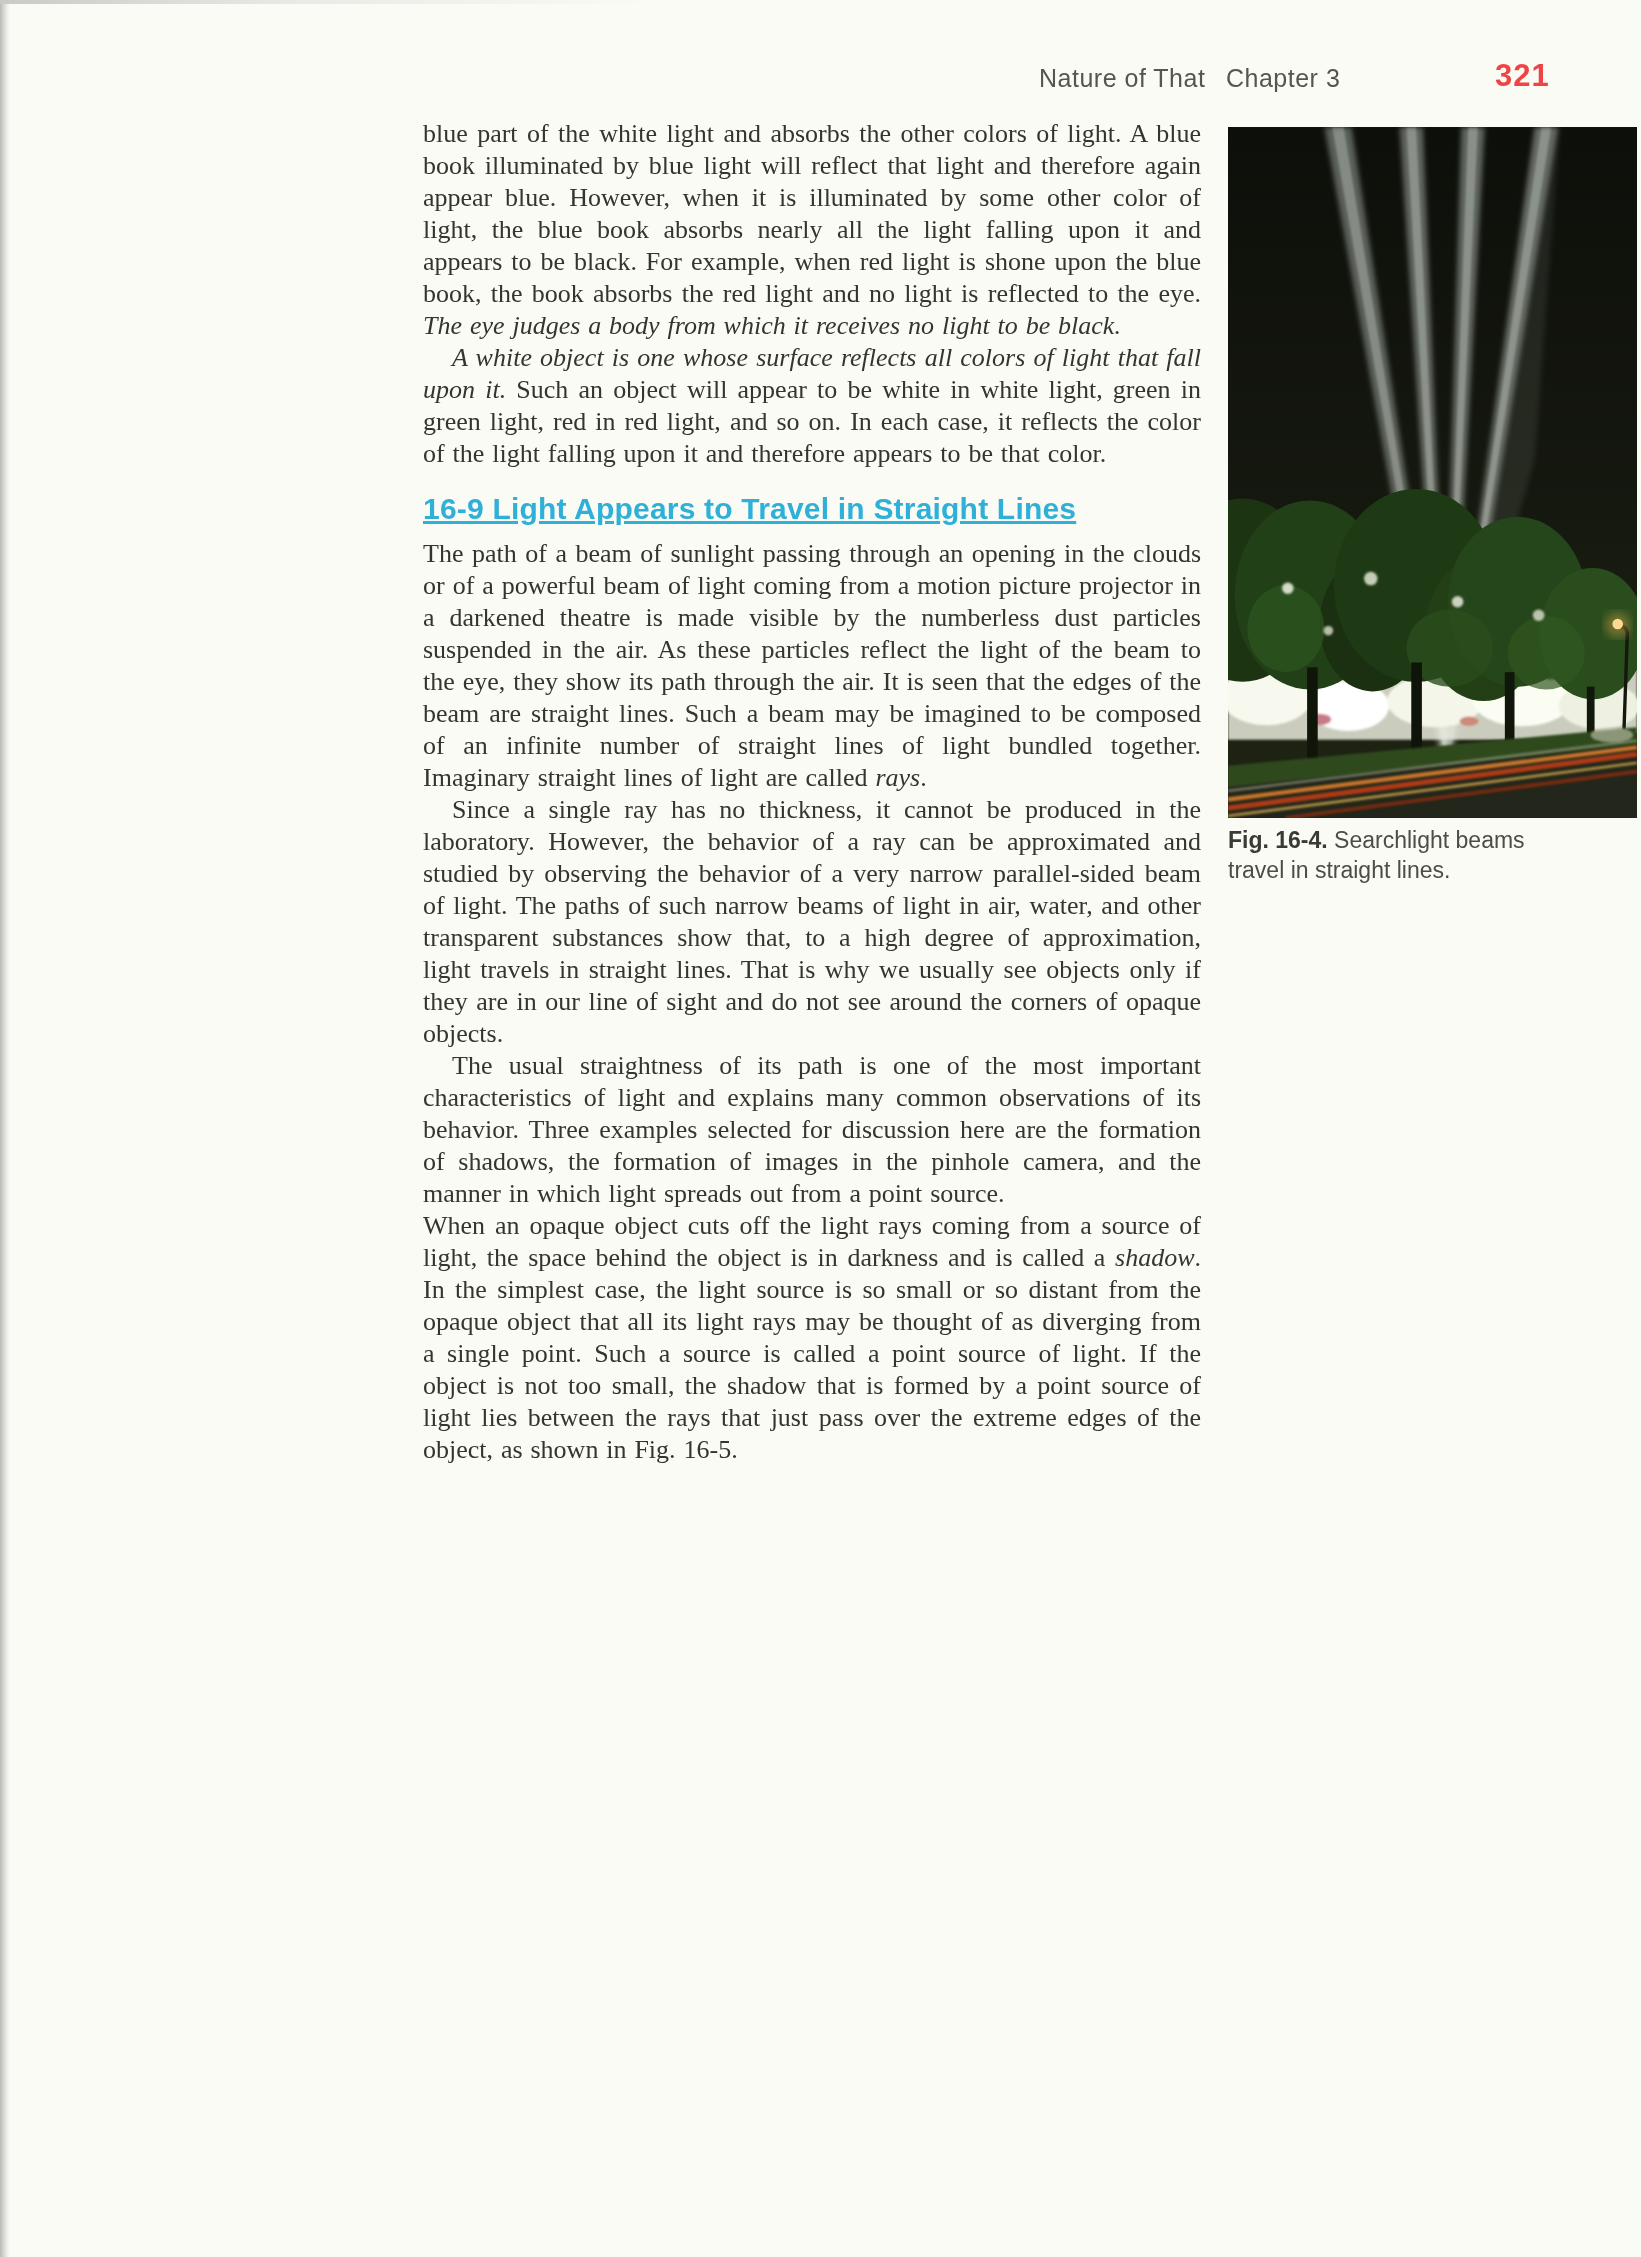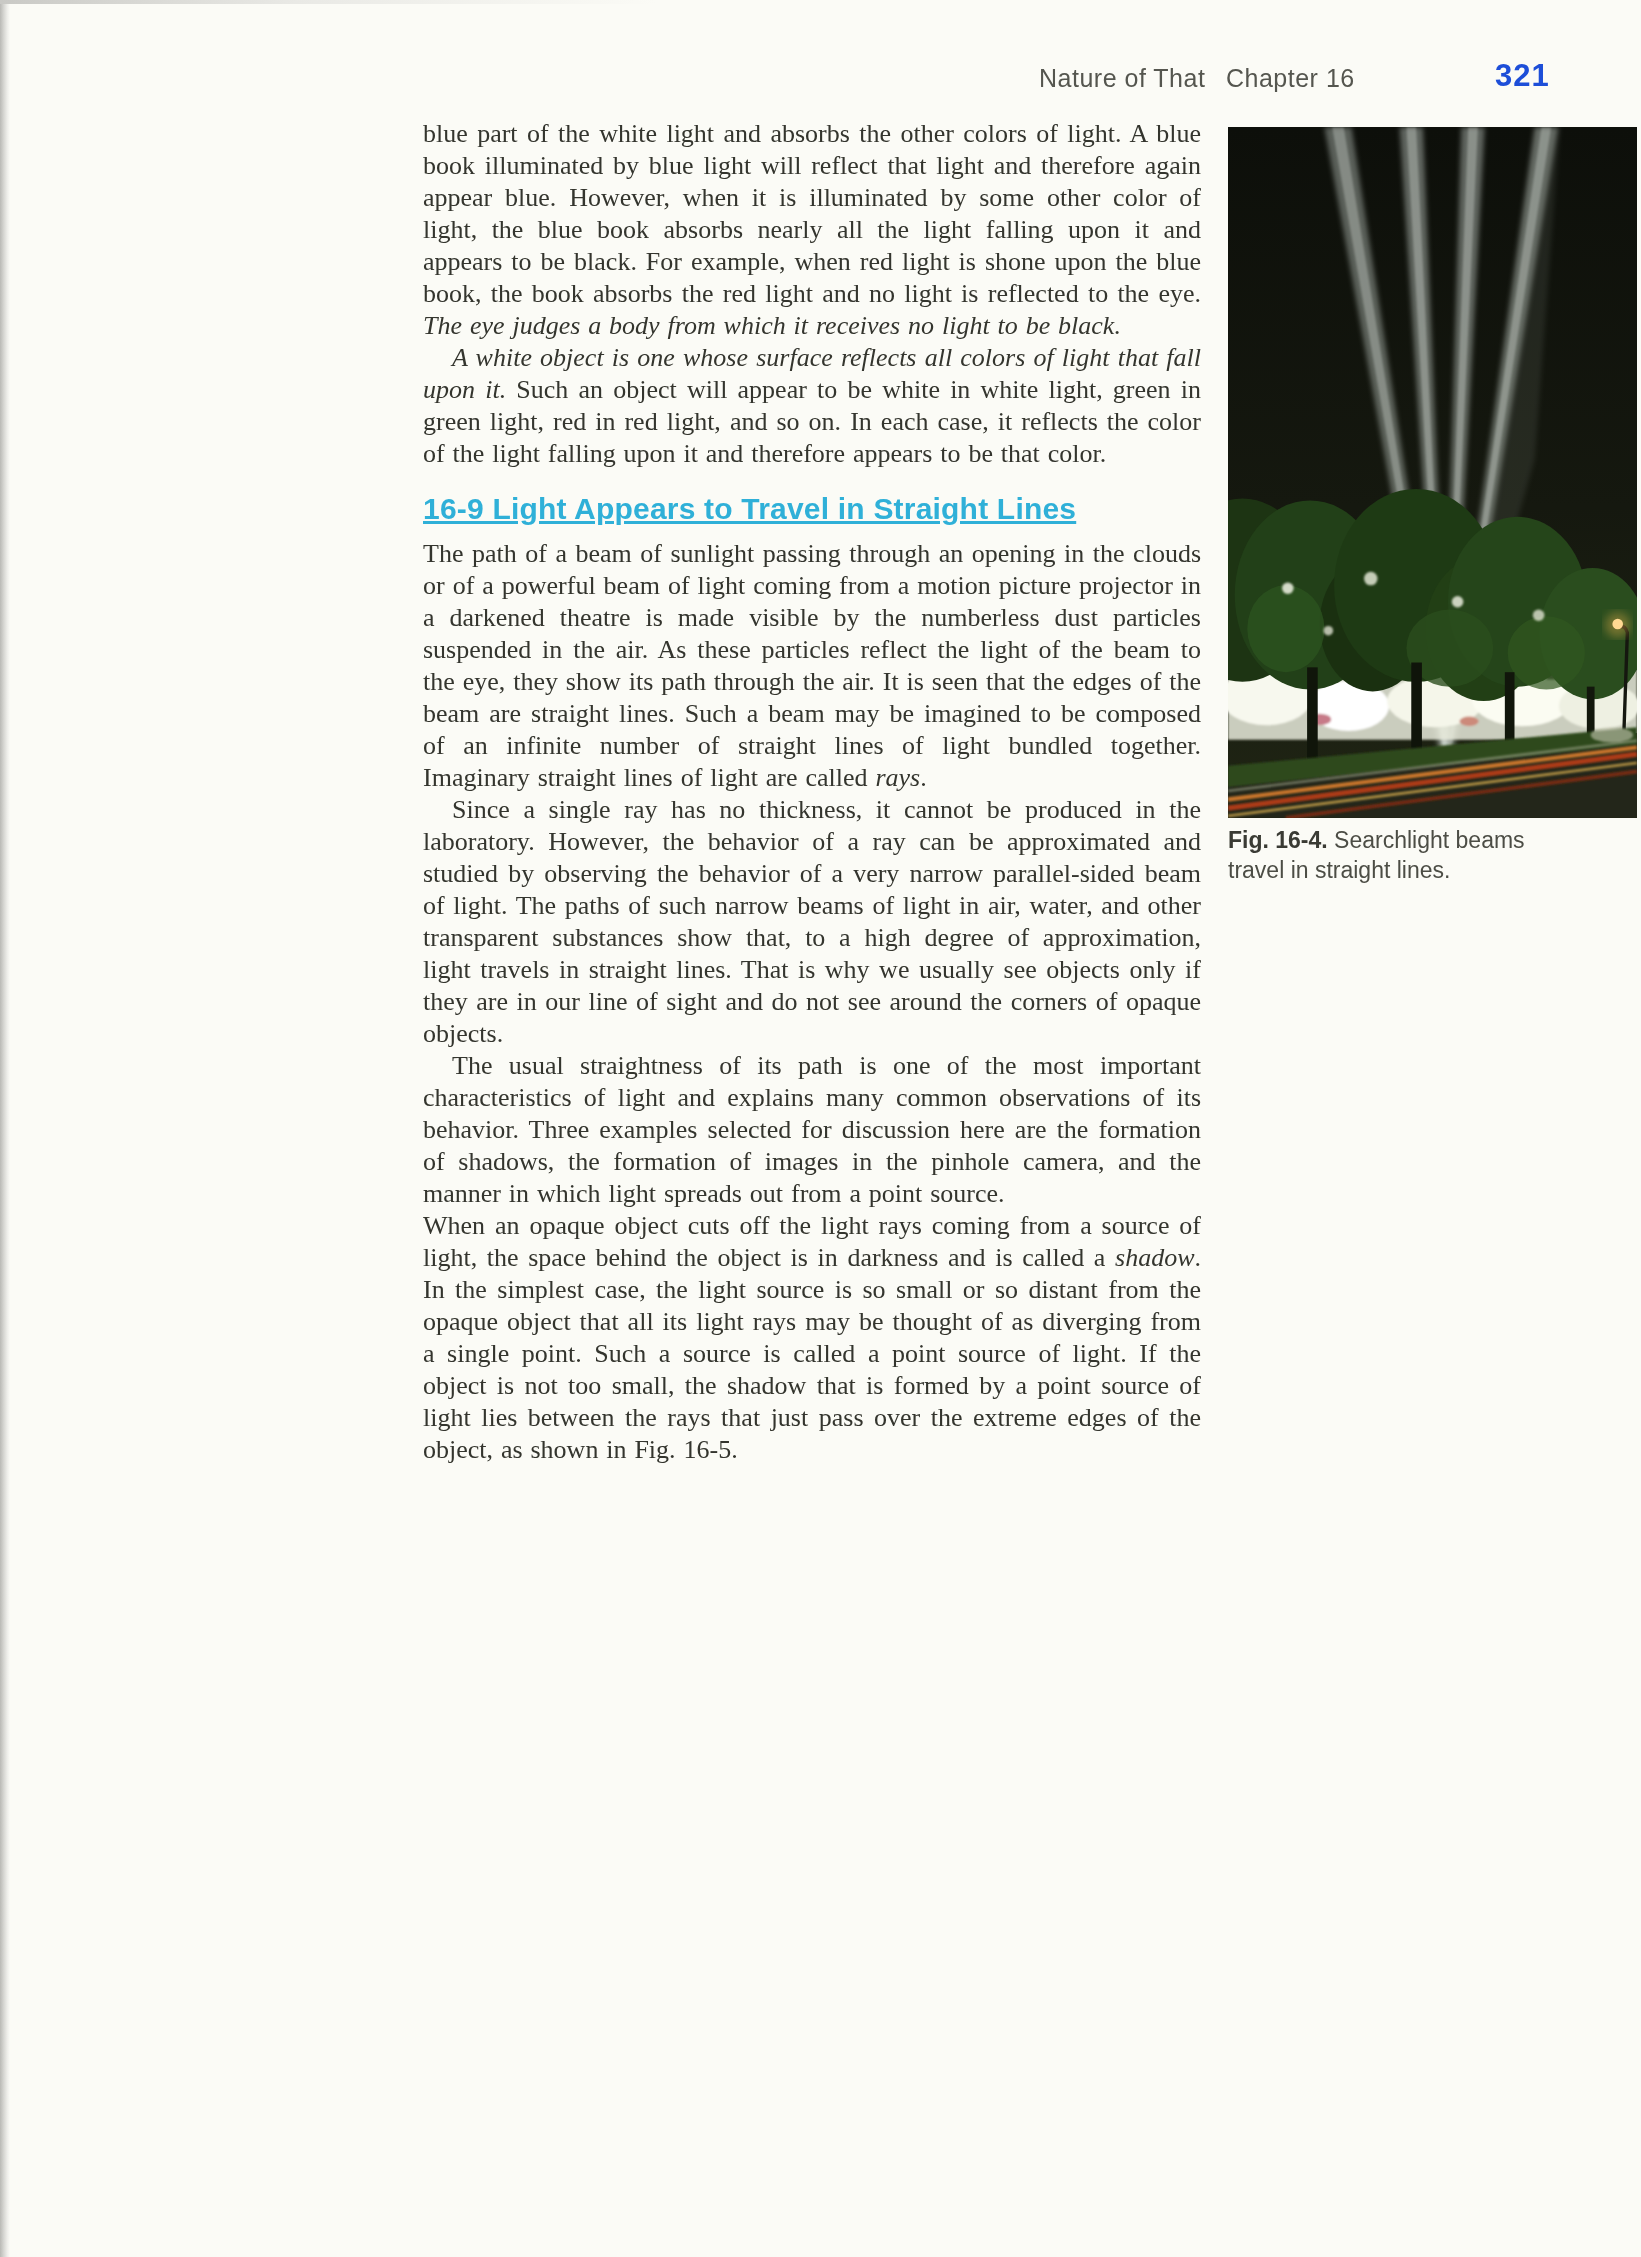--- a/index.html
+++ b/index.html
@@ -18,21 +18,21 @@
   .page-edge-top{
     position:absolute;left:0;top:0;width:1641px;height:3.9px;
     background:linear-gradient(to right,#c9c9c5 0%,#e9e9e5 18%,rgba(251,251,246,0) 40%);
   }
   .running-head{
     position:absolute;top:58px;left:0;width:1641px;height:42px;
     font-family:"Liberation Sans", sans-serif;
   }
   .rh-title{position:absolute;left:1039px;top:5.8px;font-size:25px;color:#55564f;letter-spacing:0.5px;}
   .rh-chapter{position:absolute;left:1226px;top:5.8px;font-size:25px;color:#55564f;letter-spacing:0.5px;}
-  .rh-pagenum{position:absolute;left:1495px;top:0px;font-size:31px;font-weight:bold;color:#1d4ed8;letter-spacing:1px;}
+  .rh-pagenum{position:absolute;left:1495px;top:0px;font-size:31px;font-weight:bold;color:#ef4444;letter-spacing:1px;}
   .text-column{
     position:absolute;left:423px;top:118px;width:778px;
     font-size:26px;line-height:32px;
     text-align:justify;
     word-spacing:1.4px;
   }
   .text-column p{margin:0;}
   .text-column p.indent{text-indent:29px;}
   .text-column em{font-style:italic;}
   .sec-heading{
@@ -59,21 +59,21 @@
   .figure-caption b{color:#3a3b34;text-align:right;}
 </style>
 </head>
 <body>
 
 <div class="page-edge"></div>
 <div class="page-edge-top"></div>
 
 <div class="running-head">
   <span class="rh-title">Nature of That</span>
-  <span class="rh-chapter">Chapter 16</span>
+  <span class="rh-chapter">Chapter 3</span>
   <span class="rh-pagenum">321</span>
 </div>
 
 <div class="text-column">
     <p class=""><span>blue part of the white light and absorbs the other colors of light. A blue book illuminated by blue light will reflect that light and therefore again appear blue. However, when it is illuminated by some other color of light, the blue book absorbs nearly all the light falling upon it and appears to be black. For example, when red light is shone upon the blue book, the book absorbs the red light and no light is reflected to the eye. </span><em>The eye judges a body from which it receives no light to be black.</em></p>
     <p class="indent"><em>A white object is one whose surface reflects all colors of light that fall upon it.</em><span> Such an object will appear to be white in white light, green in green light, red in red light, and so on. In each case, it reflects the color of the light falling upon it and therefore appears to be that color.</span></p>
     <h2 class="sec-heading">16-9 Light Appears to Travel in Straight Lines</h2>
     <p class=""><span>The path of a beam of sunlight passing through an opening in the clouds or of a powerful beam of light coming from a motion picture projector in a darkened theatre is made visible by the numberless dust particles suspended in the air. As these particles reflect the light of the beam to the eye, they show its path through the air. It is seen that the edges of the beam are straight lines. Such a beam may be imagined to be composed of an infinite number of straight lines of light bundled together. Imaginary straight lines of light are called </span><em>rays</em><span>.</span></p>
     <p class="indent"><span>Since a single ray has no thickness, it cannot be produced in the laboratory. However, the behavior of a ray can be approximated and studied by observing the behavior of a very narrow parallel-sided beam of light. The paths of such narrow beams of light in air, water, and other transparent substances show that, to a high degree of approximation, light travels in straight lines. That is why we usually see objects only if they are in our line of sight and do not see around the corners of opaque objects.</span></p>
     <p class="indent"><span>The usual straightness of its path is one of the most important characteristics of light and explains many common observations of its behavior. Three examples selected for discussion here are the formation of shadows, the formation of images in the pinhole camera, and the manner in which light spreads out from a point source.</span></p>

